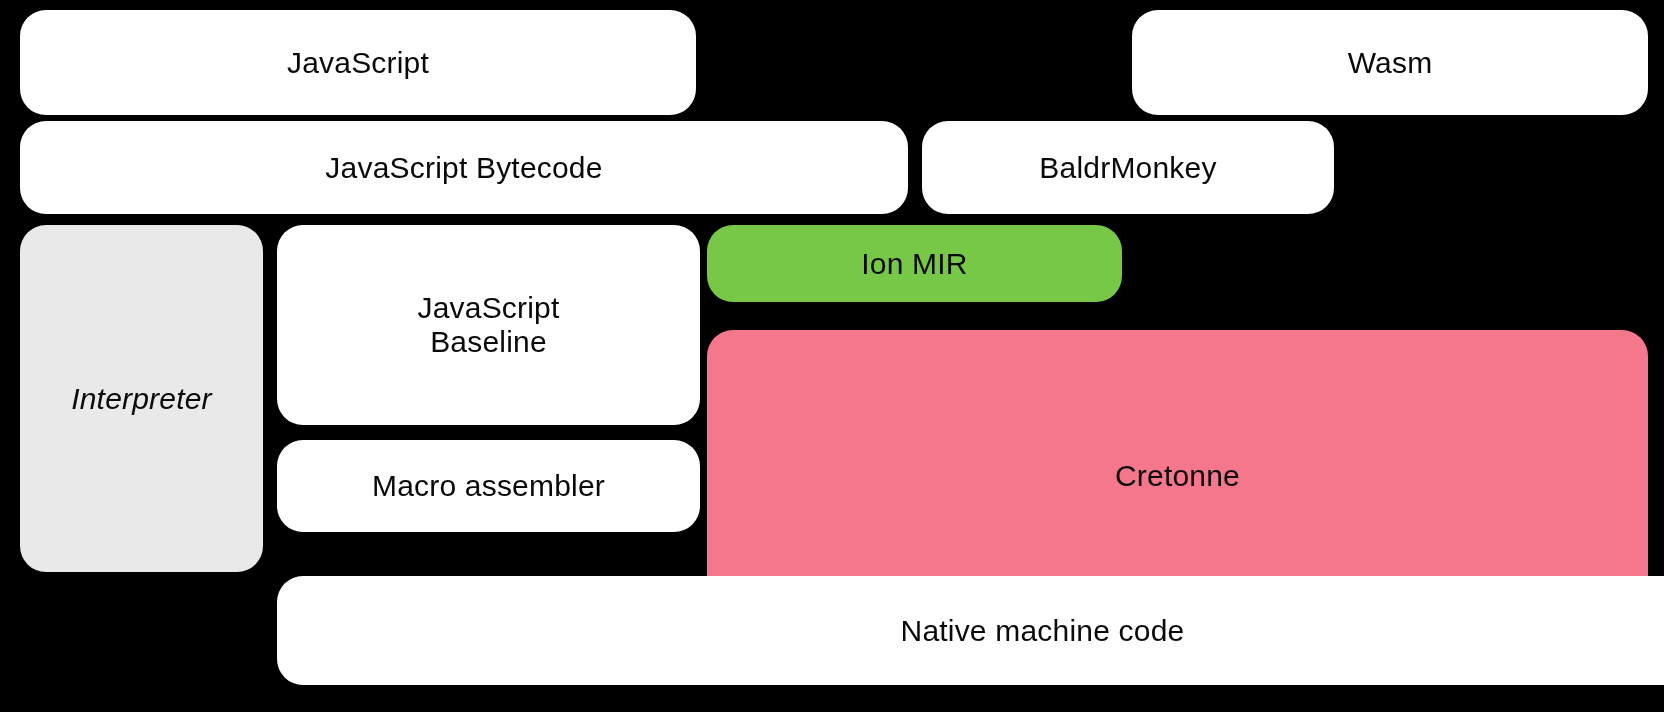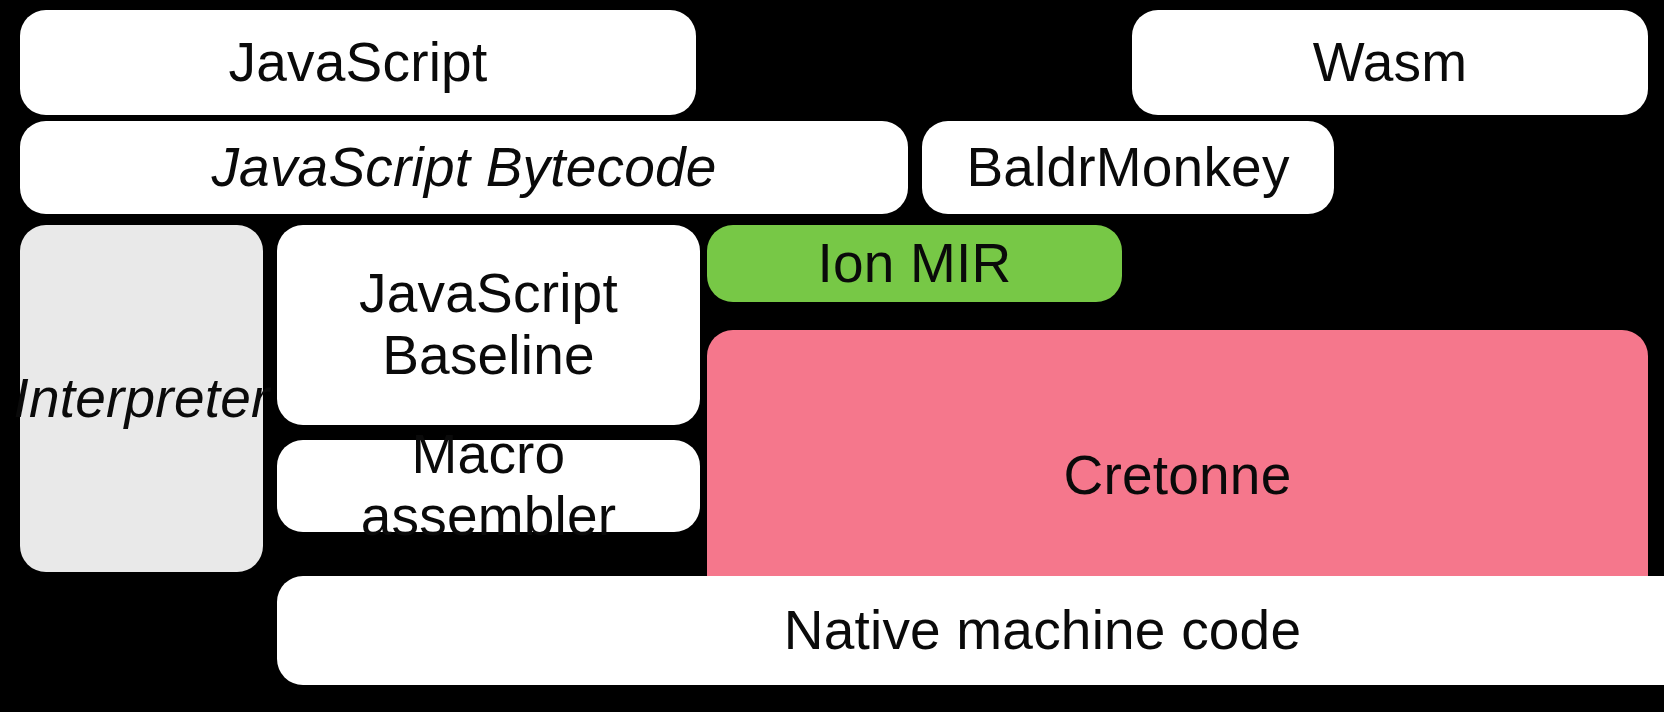--- a/index.html
+++ b/index.html
@@ -20,40 +20,40 @@
   }
   .node {
     position: absolute;
     box-sizing: border-box;
     display: flex;
     align-items: center;
     justify-content: center;
     text-align: center;
     border-radius: 26px;
     color: #0a0a0a;
-    font-size: 55px;
+    font-size: 30px;
     line-height: 1.12;
     font-weight: 400;
     letter-spacing: 0.2px;
     white-space: pre-line;
     padding: 2px 10px;
     user-select: none;
   }
   .fill-white   { background: #ffffff; }
   .fill-gray    { background: #e9e9e9; font-style: italic; }
   .fill-green   { background: #77c846; }
   .fill-pink    { background: #f5778c; }
 
   
   .n-javascript        { left: 20px;   top: 10px;  width: 676px;  height: 105px; }
   .n-asmjs             { left: 706px;  top: 10px;  width: 416px;  height: 105px; }
   .n-wasm              { left: 1132px; top: 10px;  width: 516px;  height: 105px; }
 
   
-  .n-js-bytecode       { left: 20px;   top: 121px; width: 888px;  height: 93px; font-style: italic;  }
+  .n-js-bytecode       { left: 20px;   top: 121px; width: 888px;  height: 93px;  }
   .n-baldrmonkey       { left: 922px;  top: 121px; width: 412px;  height: 93px;  }
 
   
   .n-interpreter       { left: 20px;   top: 225px; width: 243px;  height: 347px; }
   .n-js-baseline       { left: 277px;  top: 225px; width: 423px;  height: 200px; }
   .n-ion-mir           { left: 707px;  top: 225px; width: 415px;  height: 77px;  }
   .n-cretonne          { left: 707px;  top: 330px; width: 941px;  height: 291px; }
   .n-macro-assembler   { left: 277px;  top: 440px; width: 423px;  height: 92px;  }
 
   

